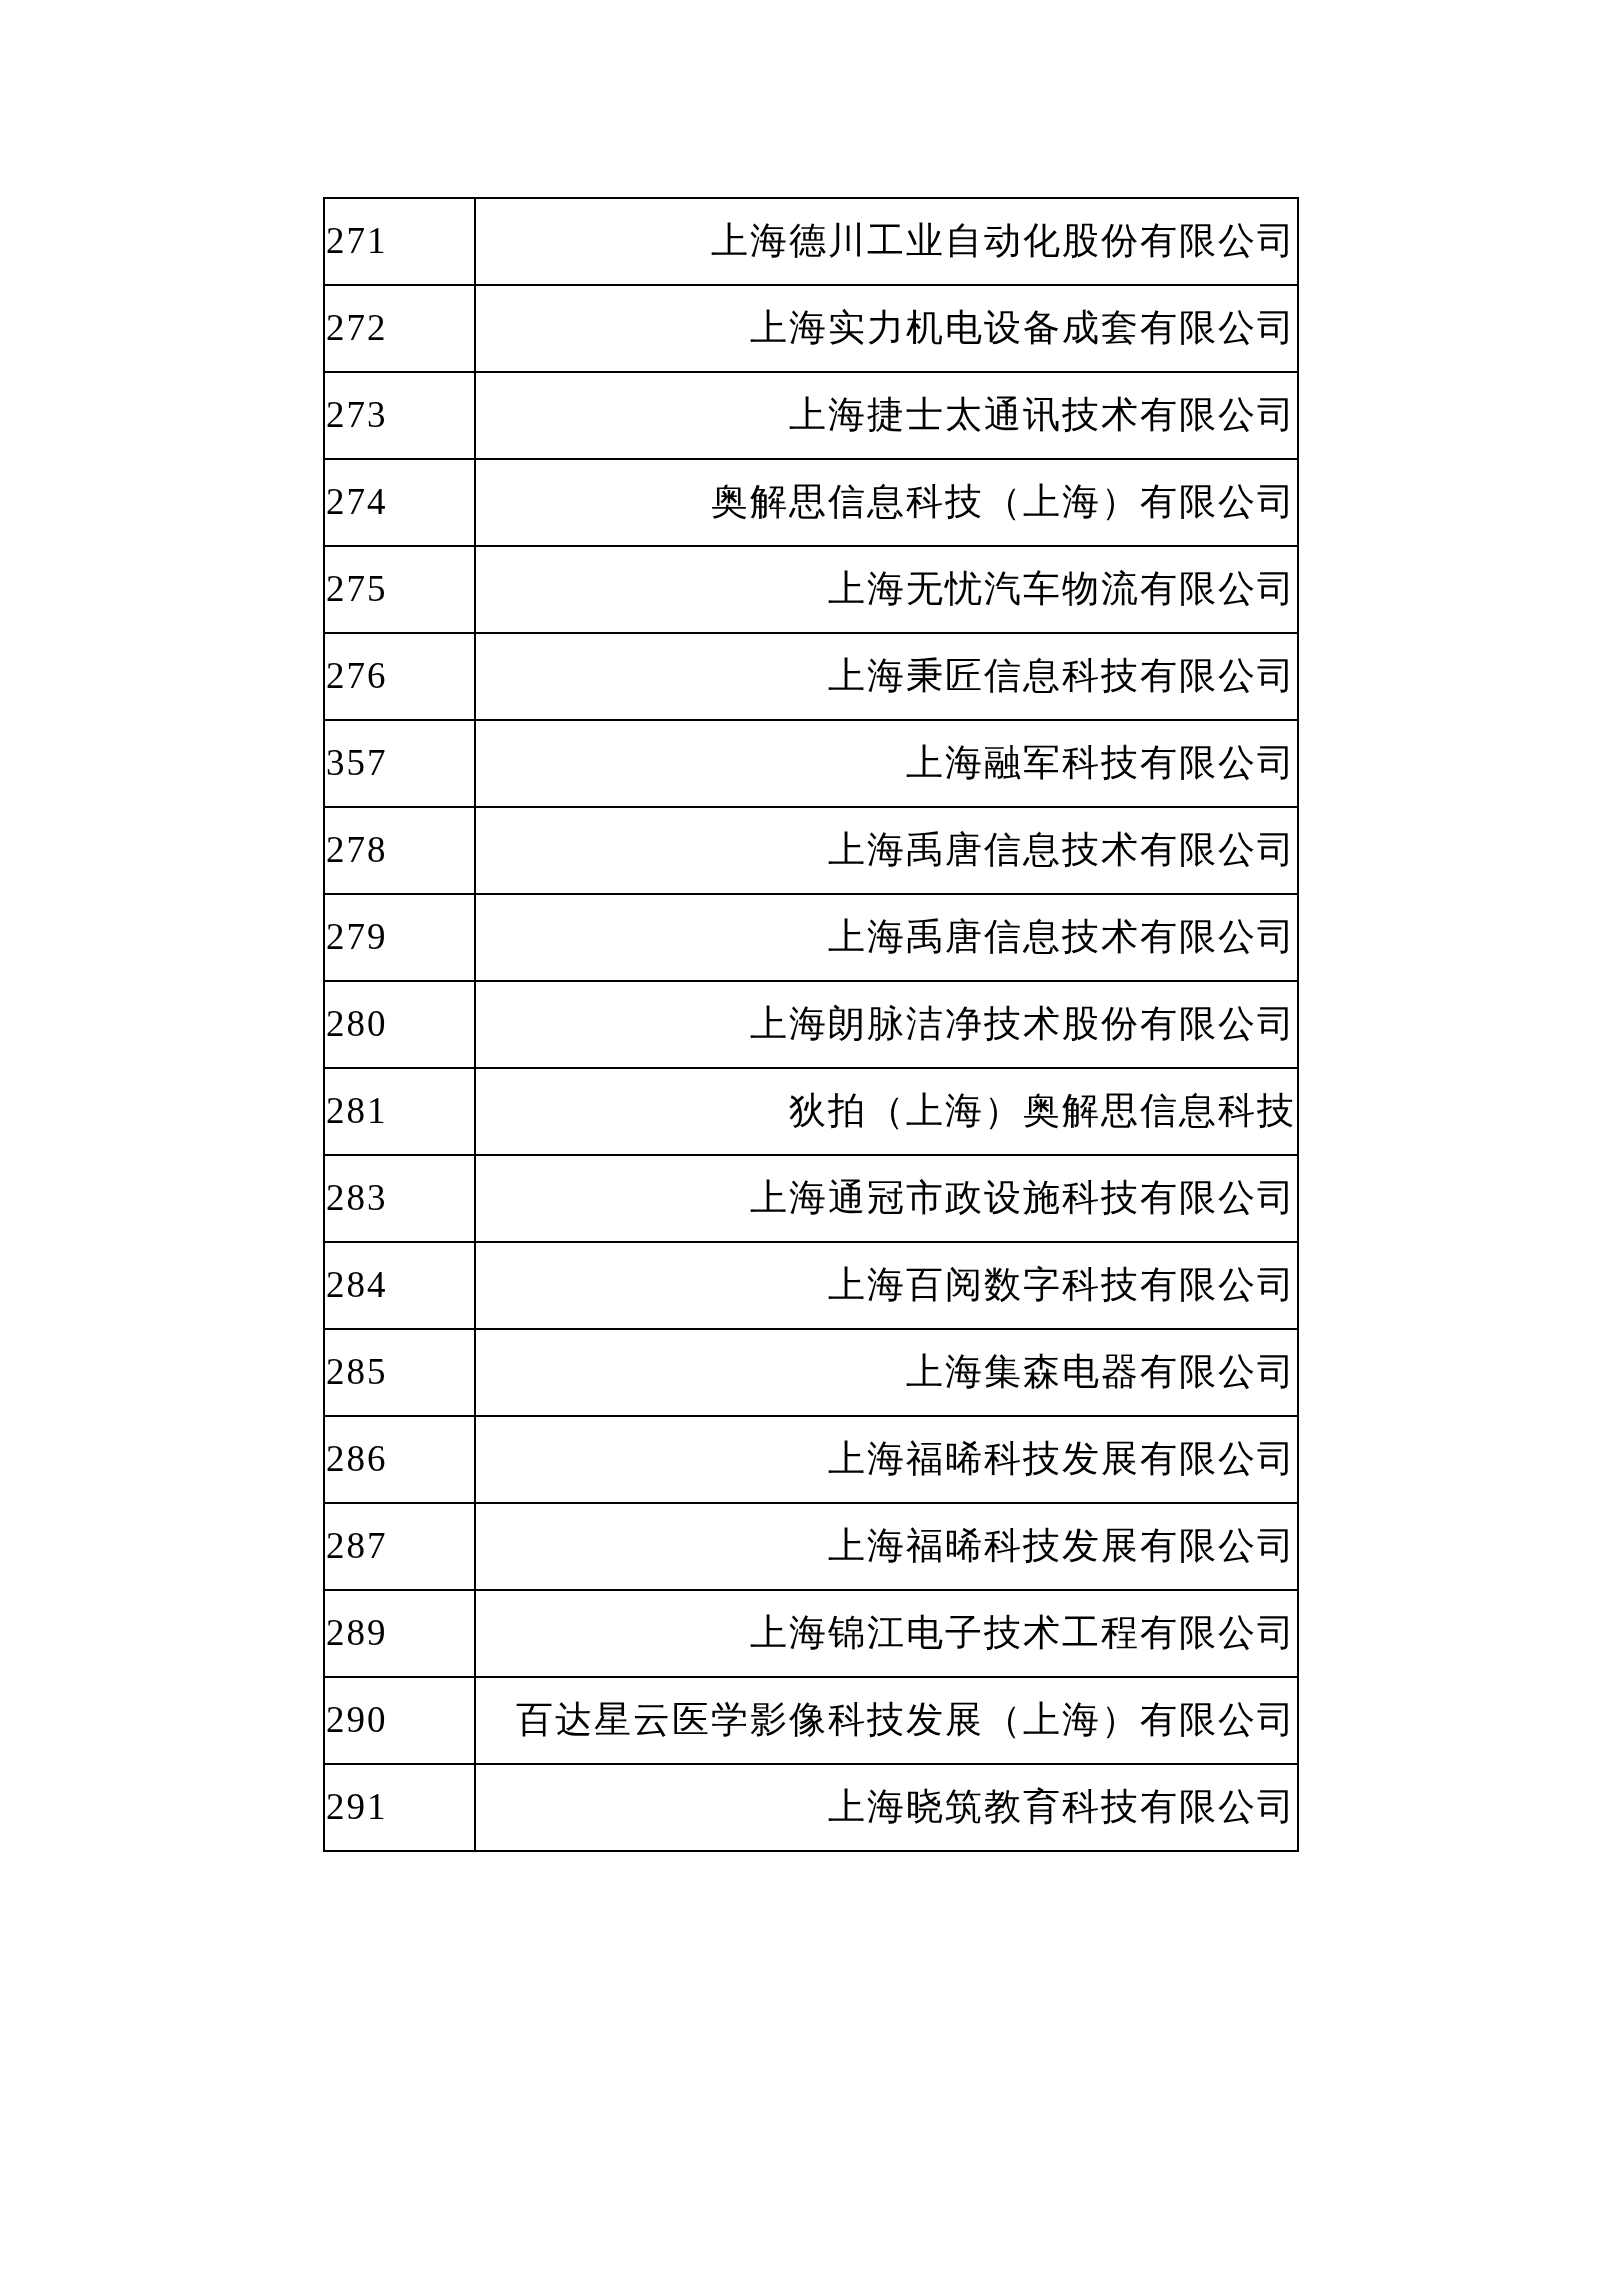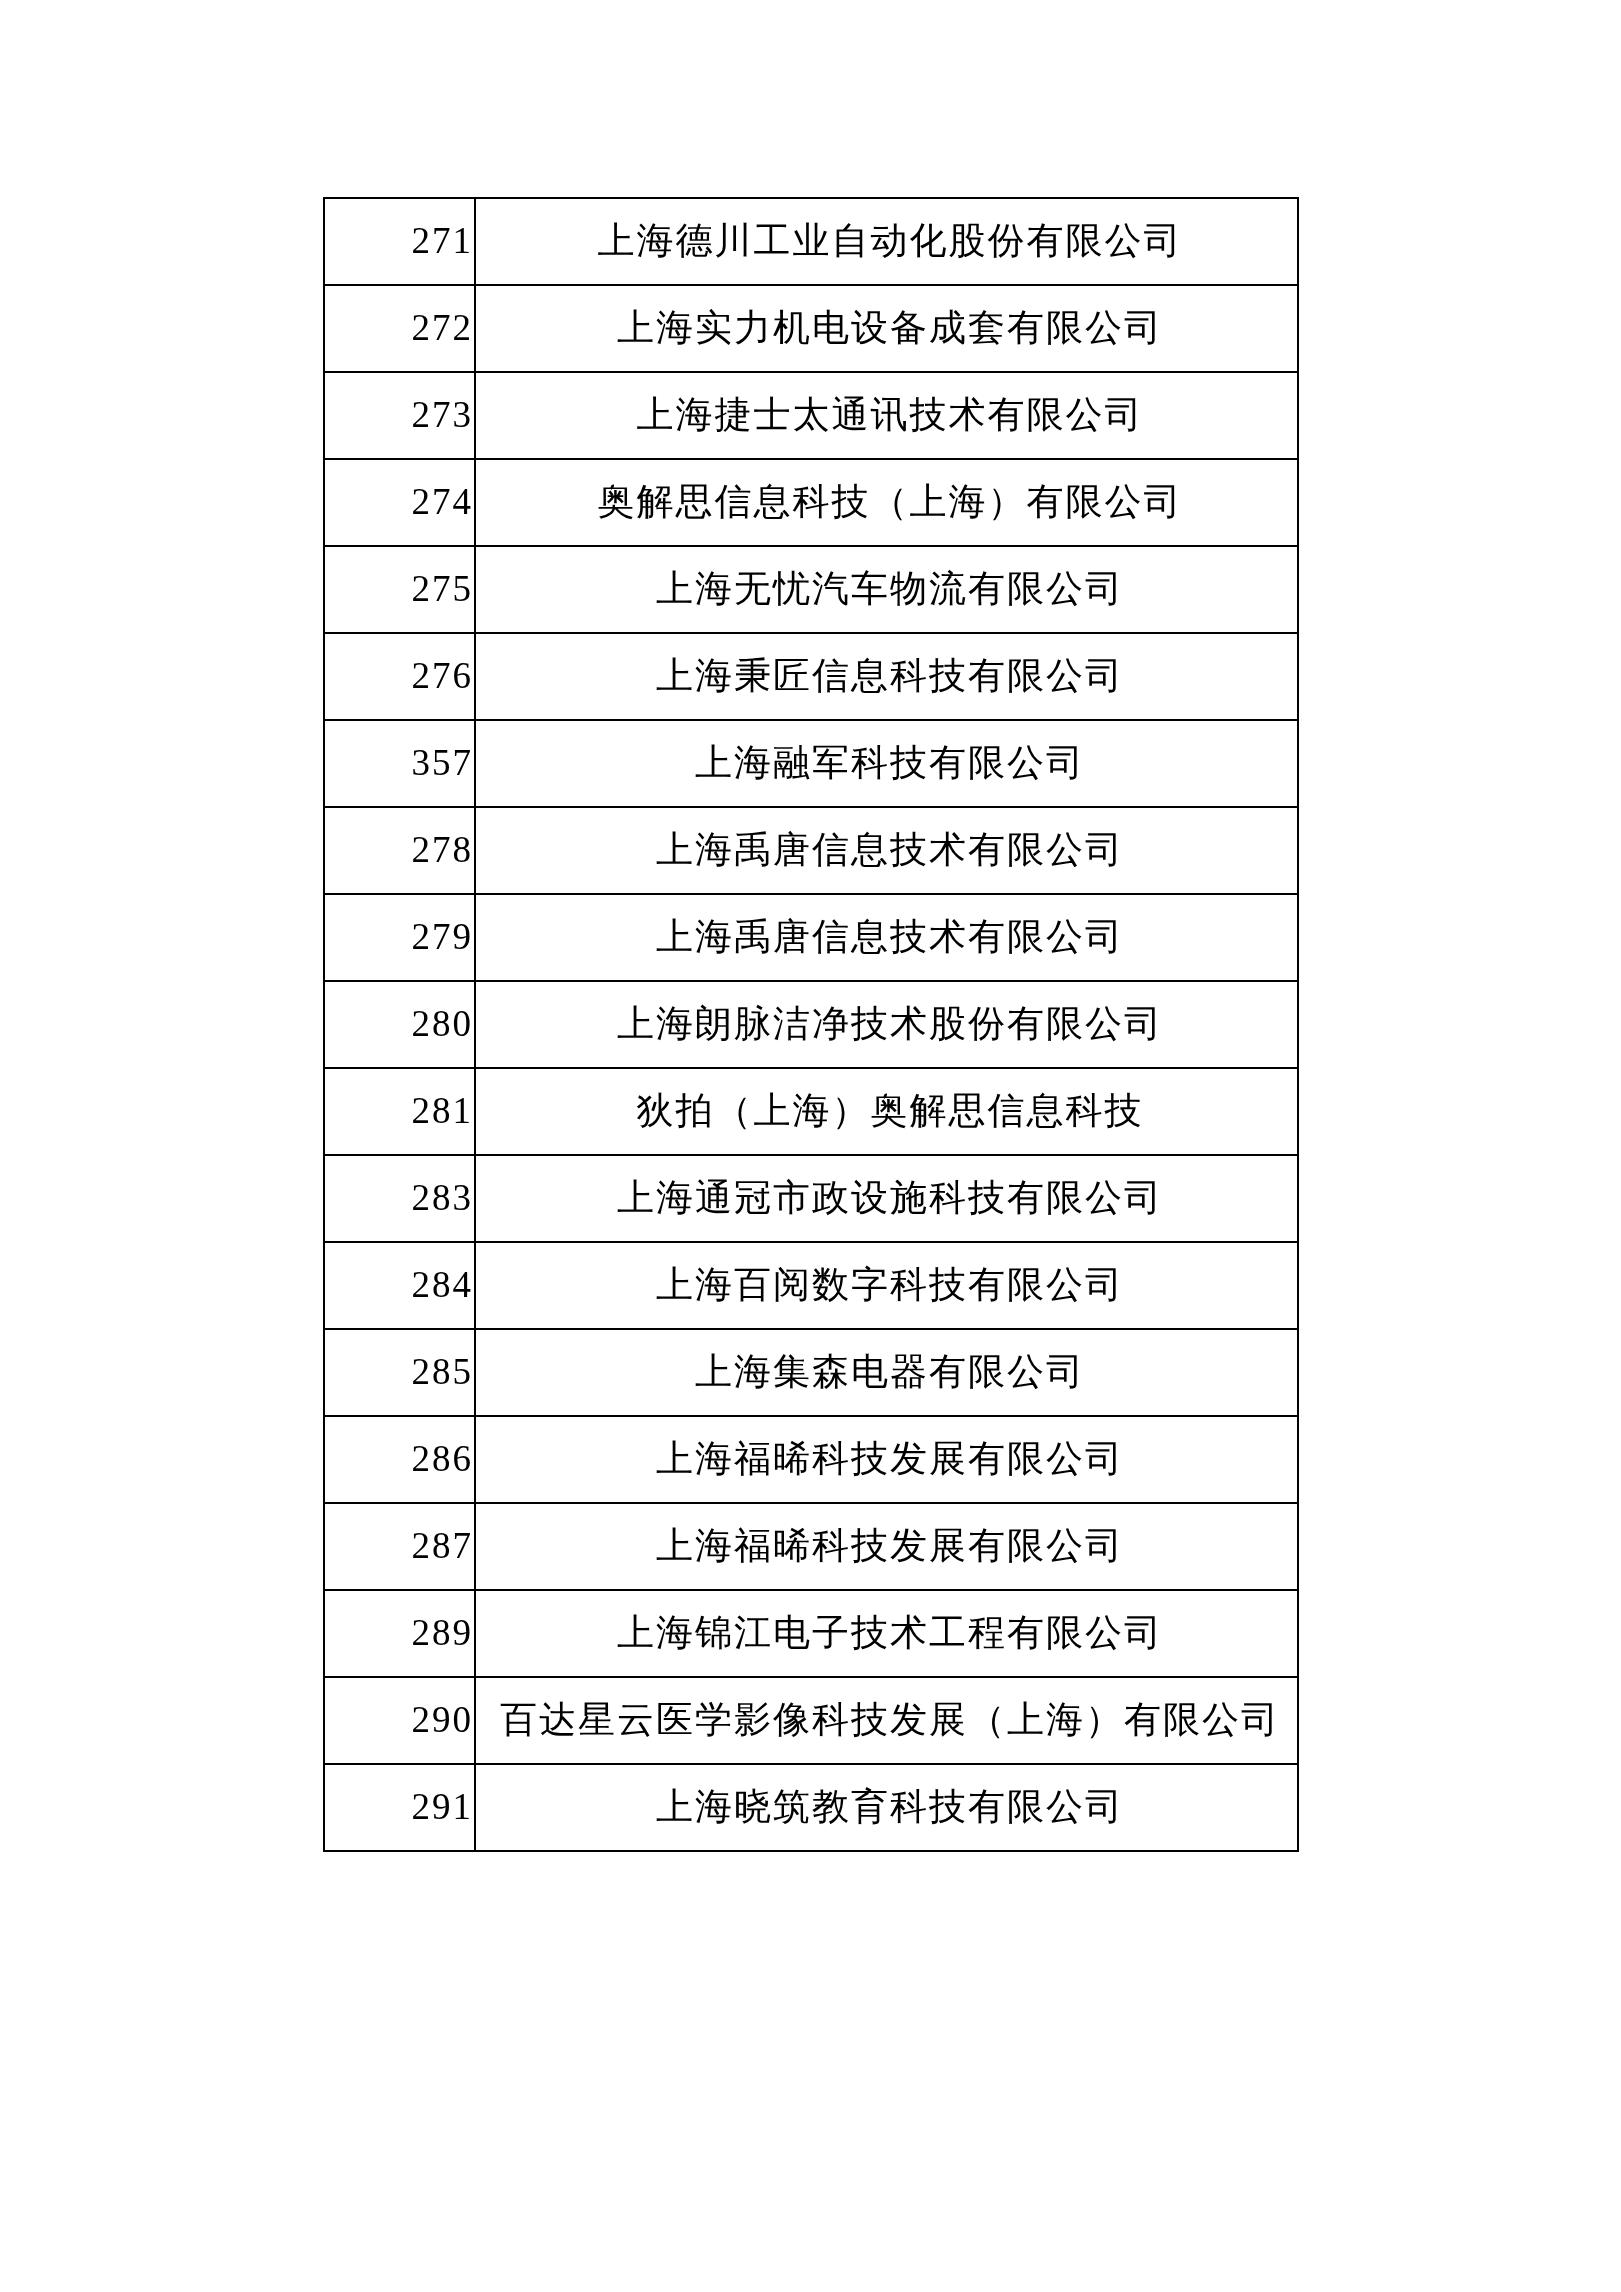--- a/index.html
+++ b/index.html
@@ -31,26 +31,26 @@
     height: 83px; 
     vertical-align: middle;
     font-size: 37px;
     letter-spacing: 2px;
     line-height: 1.1;
     overflow: hidden;
     white-space: nowrap;
   }
   td.cell-num {
     width: 147px;
-    text-align: right;
+    text-align: left;
     letter-spacing: 0;
   }
   td.cell-name {
     padding-left: 7.8px;
-    text-align: center;
+    text-align: right;
   }
 </style>
 </head>
 <body>
 
 <div class="page">
   <table class="company-table">
     <tbody id="table-body">
         <tr>
           <td class="cell-num">271</td>

